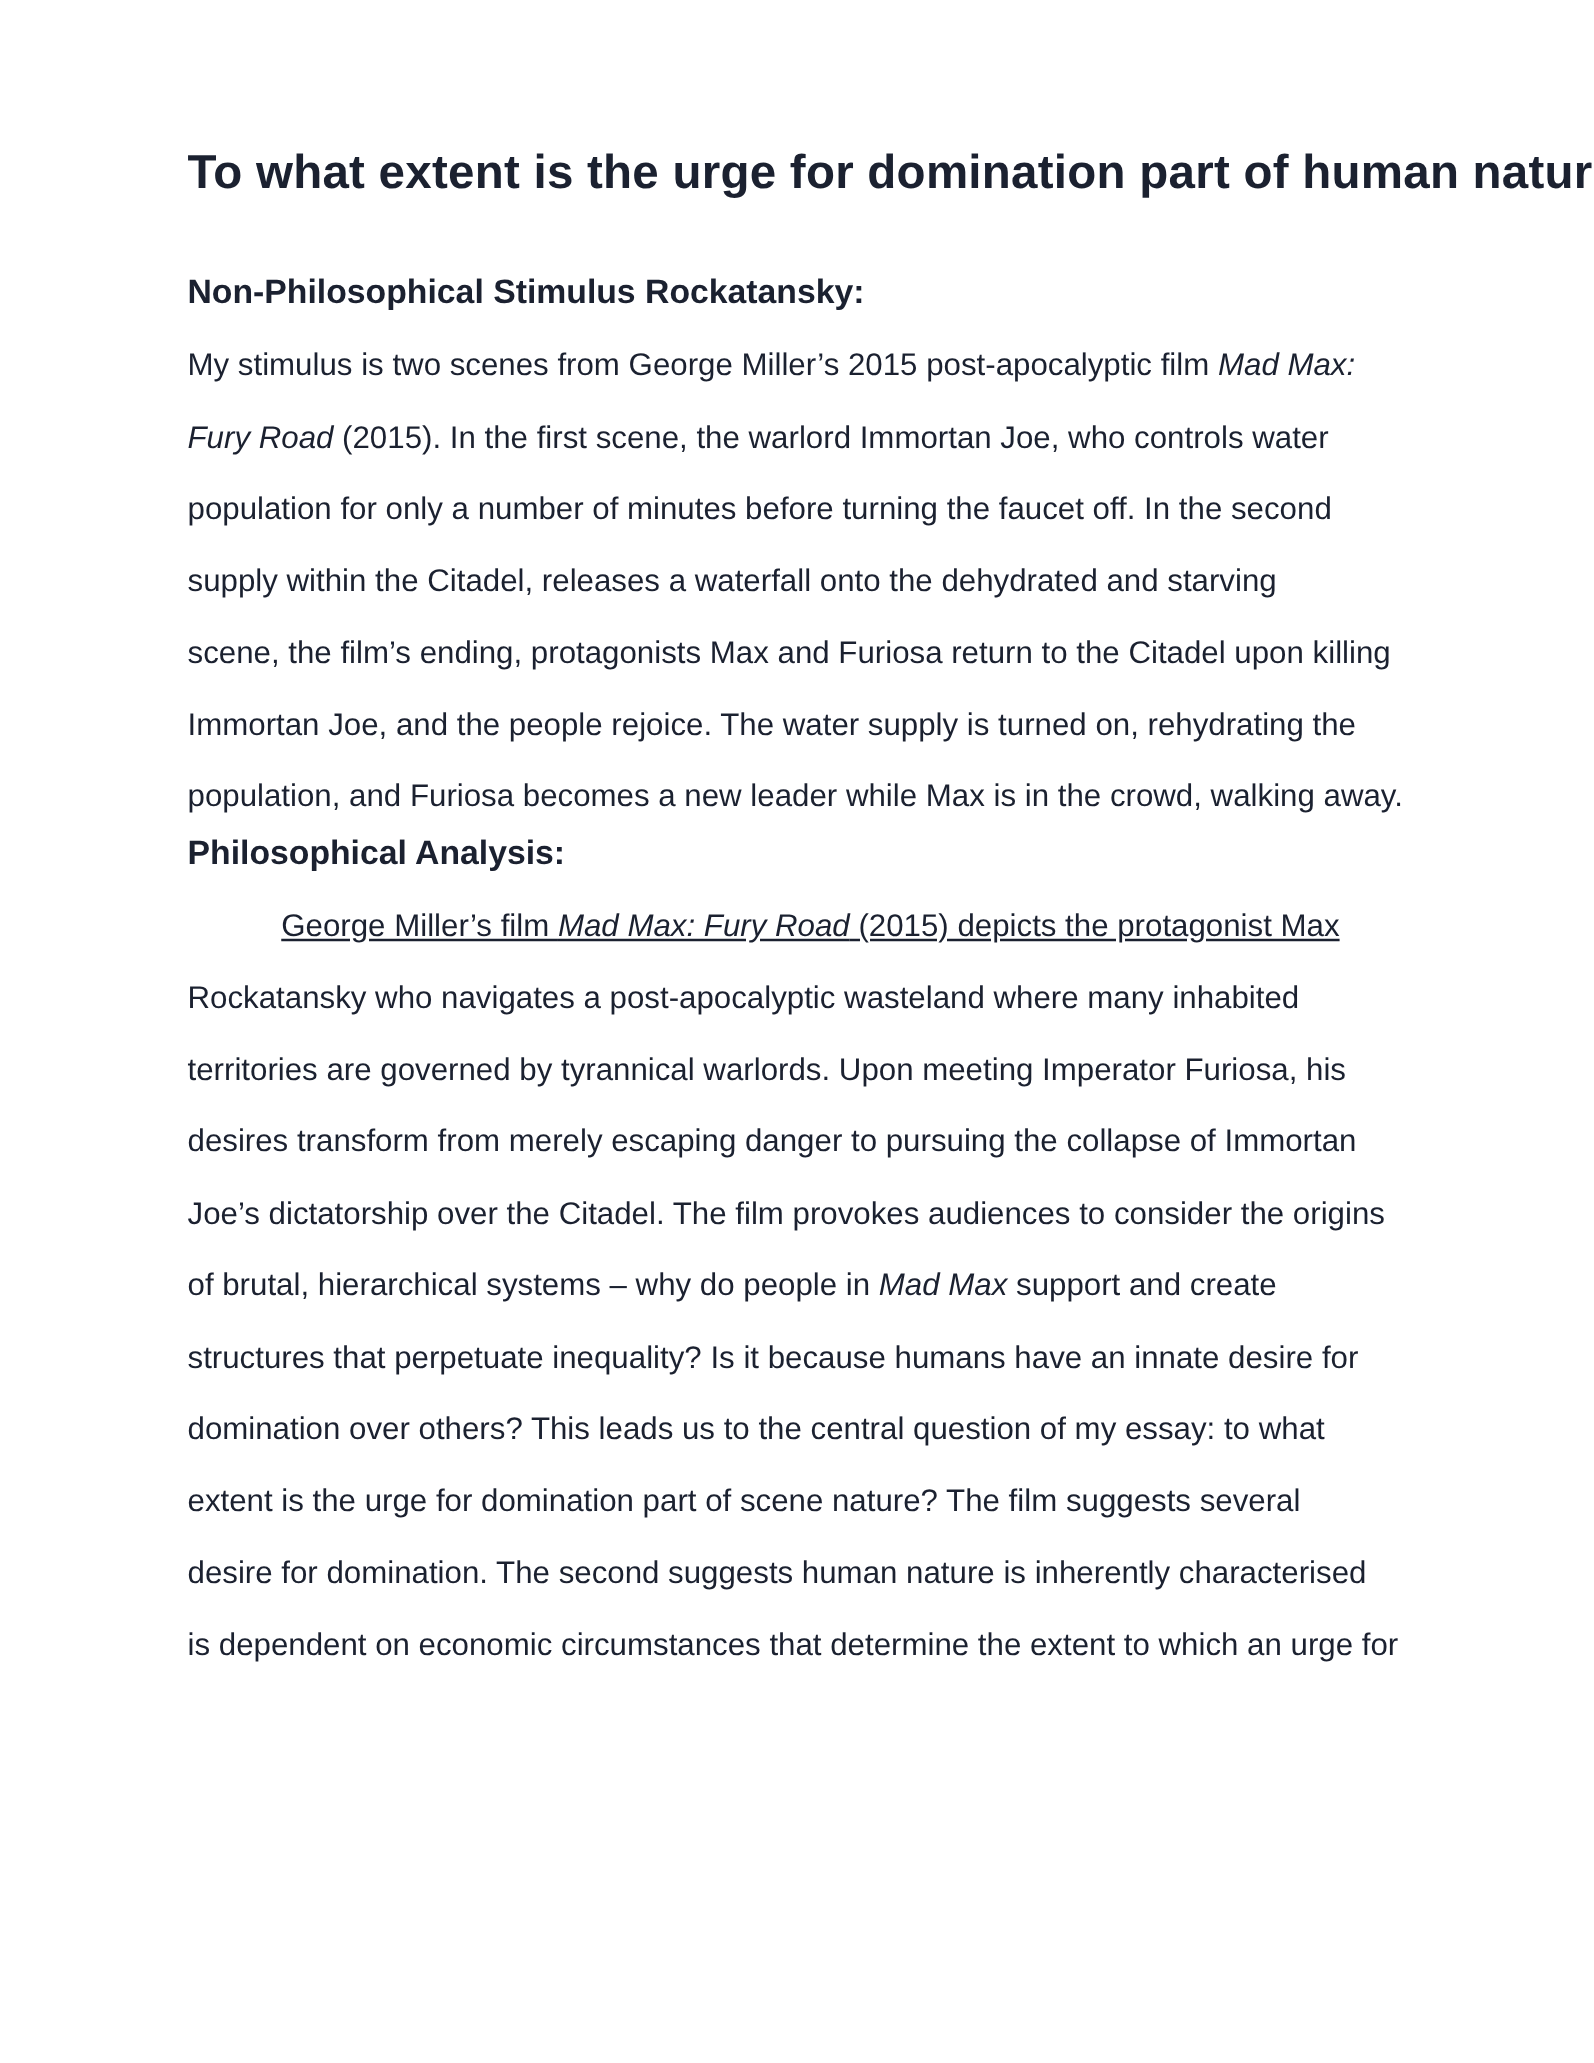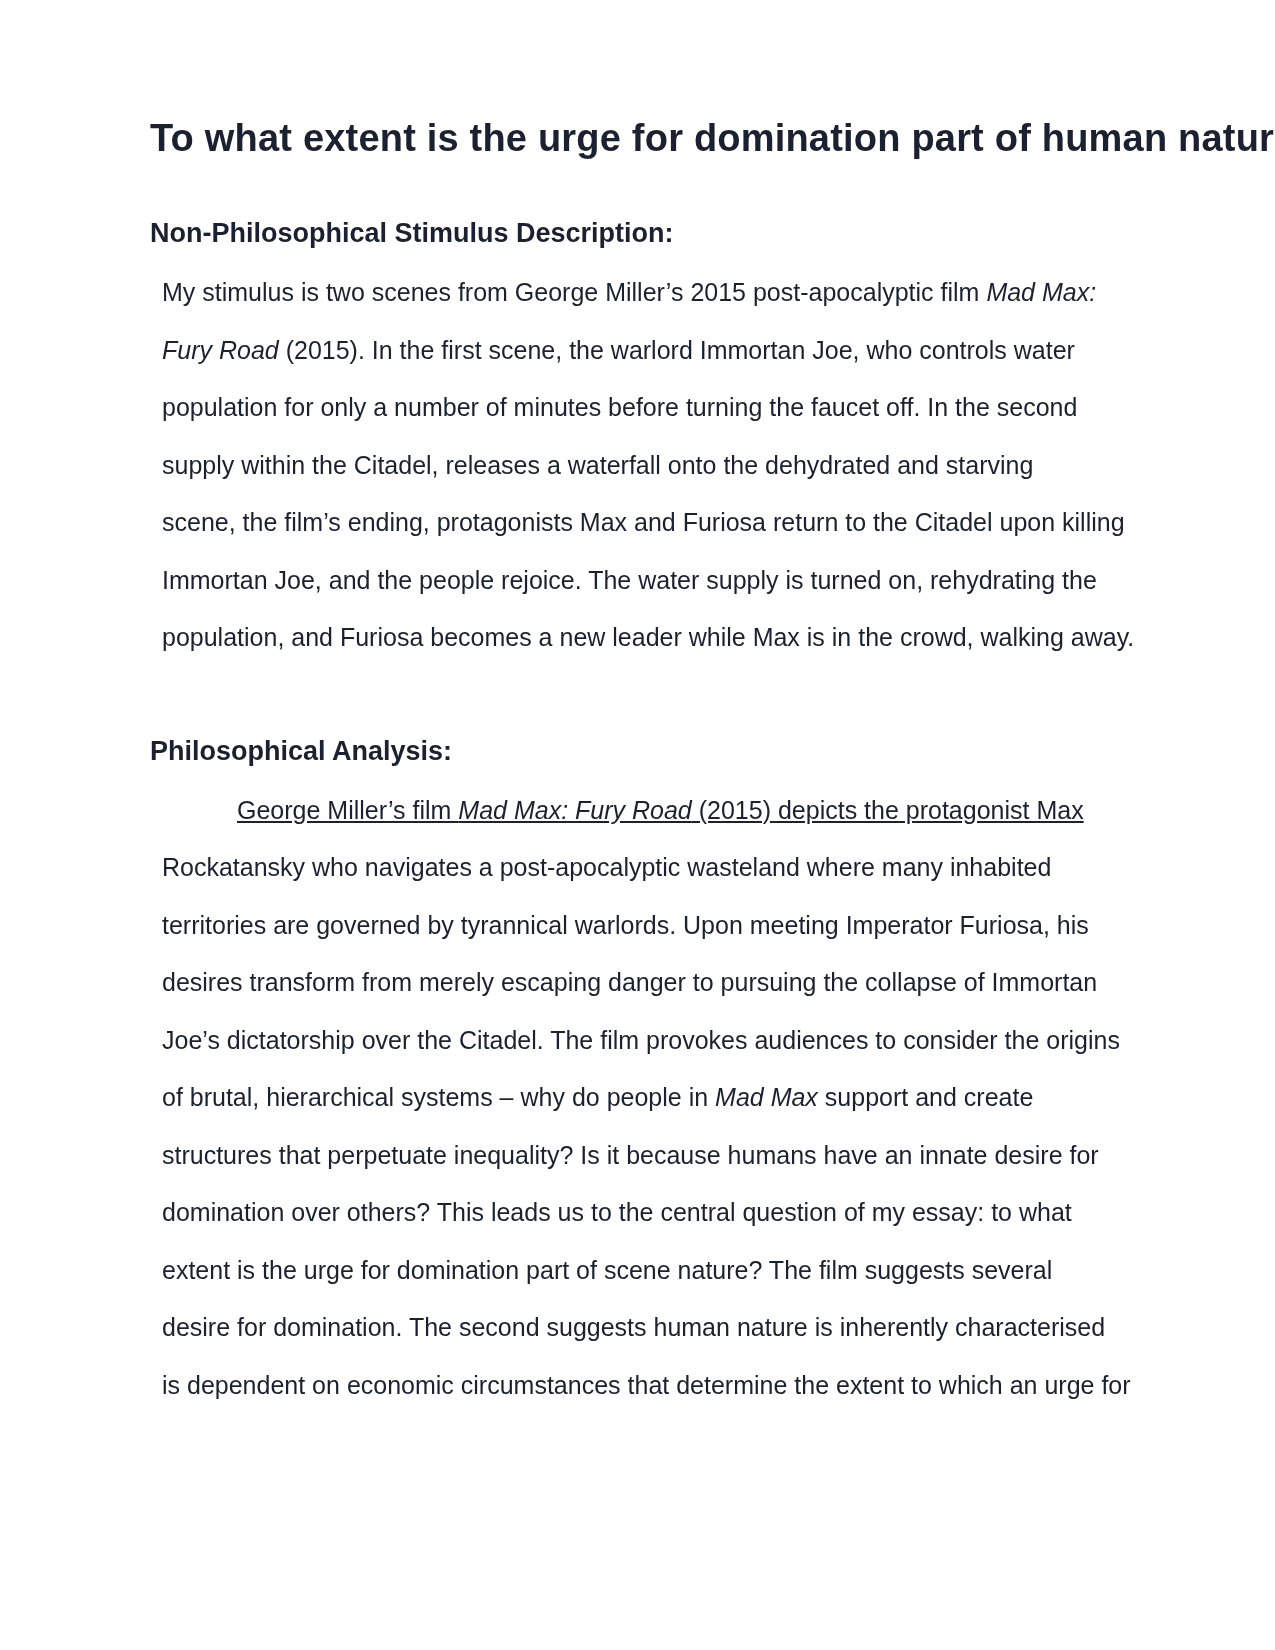--- a/index.html
+++ b/index.html
@@ -30,40 +30,40 @@
     letter-spacing: 0.2px;
   }
   .section-heading {
     margin: 0;
     font-size: 27px;
     line-height: 31px;
     font-weight: bold;
     white-space: nowrap;
   }
   .heading-stimulus { margin-top: 57px; }
-  .heading-analysis { margin-top: 69px; }
+  .heading-analysis { }
   .paragraphs { margin-top: 15px; }
-  .para { margin: 12px; }
+  .para { margin: 0; }
   .line {
     height: 57.5px;
     line-height: 57.5px;
     font-size: 25px;
     white-space: nowrap;
   }
   .line.indent { padding-left: 75px; text-decoration: underline; }
   .ital { font-style: italic; }
 </style>
 </head>
 <body style="color: rgb(27, 33, 48); background: rgb(255, 255, 255);">
 
 <main class="page">
   <h1 class="title">To what extent is the urge for domination part of human nature?</h1>
 
   <section>
-    <h2 class="section-heading heading-stimulus">Non-Philosophical Stimulus Description:</h2>
+    <h2 class="section-heading heading-stimulus">Non-Philosophical Stimulus Rockatansky:</h2>
     <div class="paragraphs">
         <div class="para">
           <div class="line"><span>My stimulus is two scenes from George Miller’s 2015 post-apocalyptic film </span><span class="ital">Mad Max:</span></div>
           <div class="line"><span class="ital">Fury Road</span><span> (2015). In the first scene, the warlord Immortan Joe, who controls water</span></div>
           <div class="line"><span>population for only a number of minutes before turning the faucet off. In the second</span></div>
           <div class="line"><span>supply within the Citadel, releases a waterfall onto the dehydrated and starving</span></div>
           <div class="line"><span>scene, the film’s ending, protagonists Max and Furiosa return to the Citadel upon killing</span></div>
           <div class="line"><span>Immortan Joe, and the people rejoice. The water supply is turned on, rehydrating the</span></div>
           <div class="line"><span>population, and Furiosa becomes a new leader while Max is in the crowd, walking away.</span></div>
         </div>

